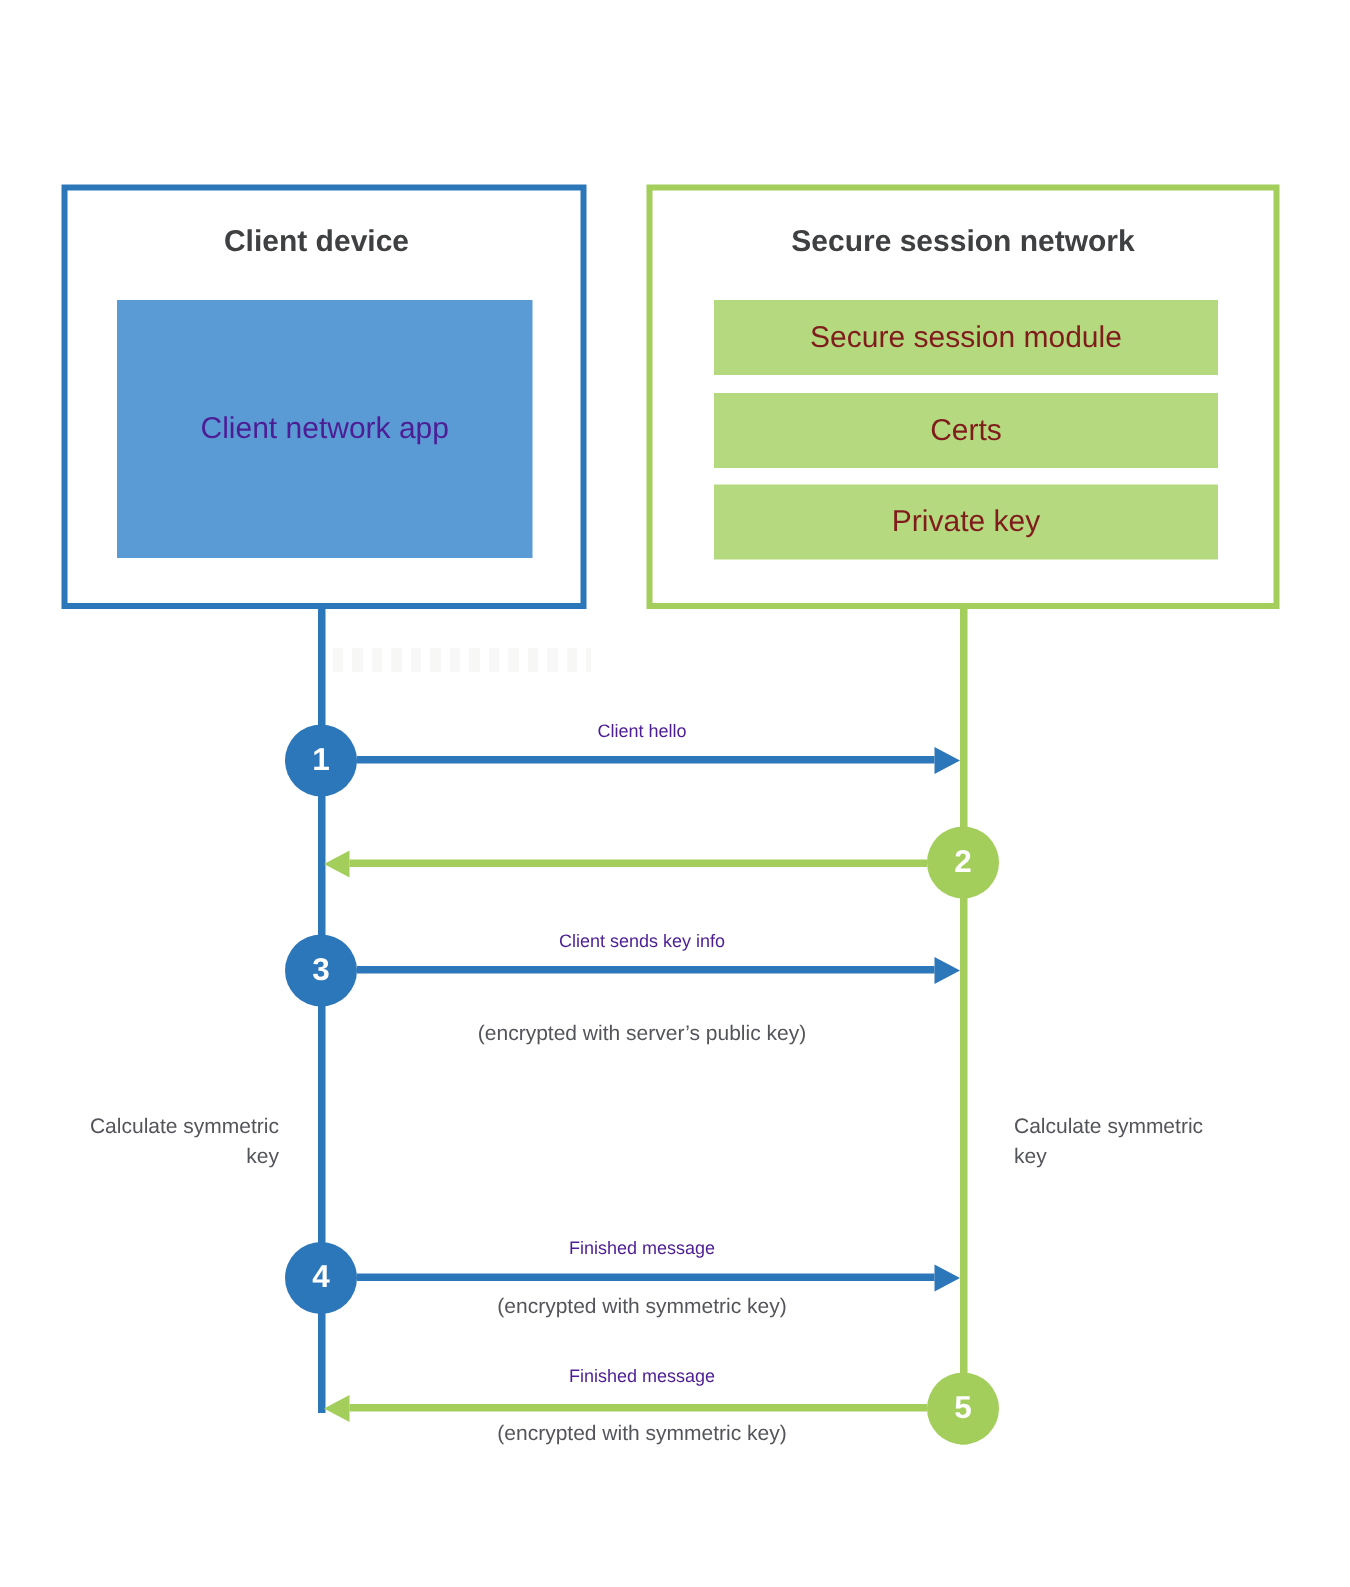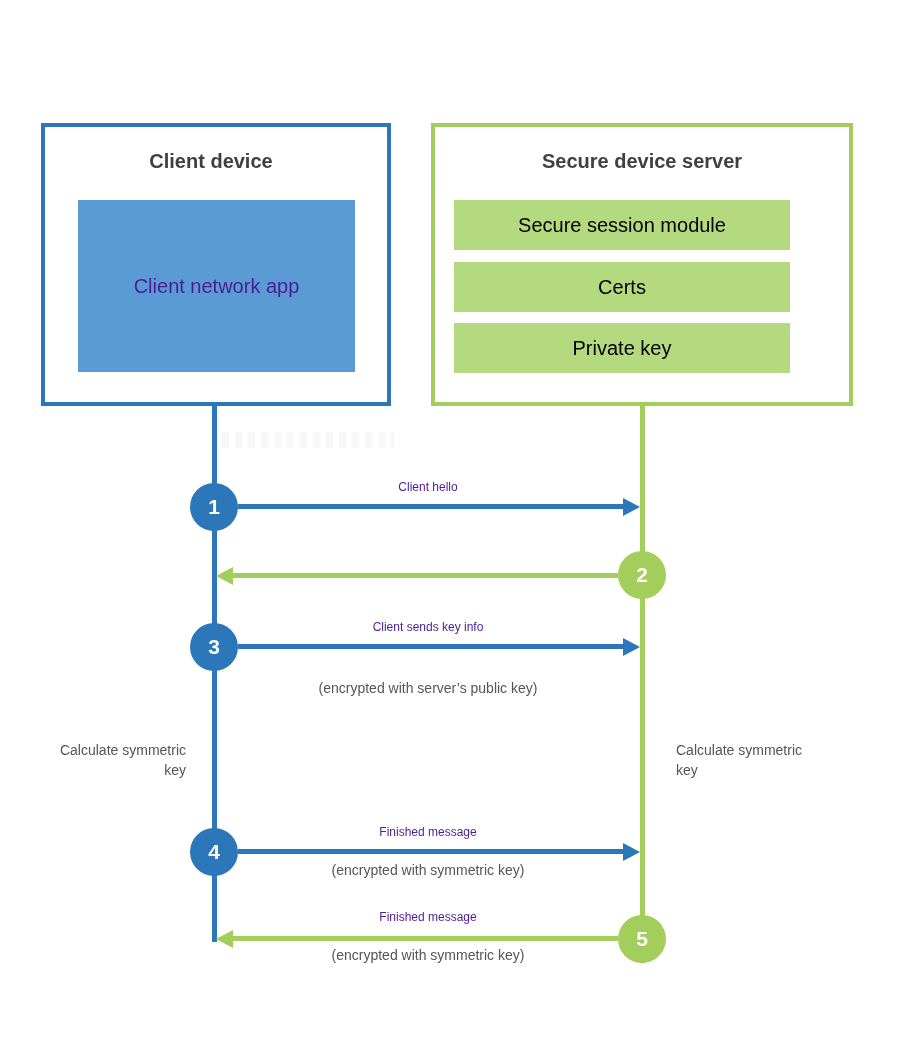--- a/index.html
+++ b/index.html
@@ -13,22 +13,22 @@
   .outer-box{box-sizing:border-box;background:#ffffff;}
   .client-outer{left:41px;top:123px;width:350px;height:283px;border:4px solid var(--blue);}
   .server-outer{left:431px;top:123px;width:422px;height:283px;border:4px solid var(--green);}
   .box-title{font-size:20px;font-weight:bold;color:#3f4042;text-align:center;}
   .client-title{left:41px;top:150px;width:340px;}
   .server-title{left:431px;top:150px;width:422px;}
 
   .client-app{left:78px;top:200px;width:277px;height:172px;background:var(--blue_fill);
     color:#4c1d95;font-size:20px;display:flex;align-items:center;justify-content:center;
     text-align:center;line-height:1.55;padding:0 40px;box-sizing:border-box;}
-  .server-bar{left:454px;width:336px;height:50px;background:var(--green_fill);
-    color:#000000;font-size:20px;display:flex;align-items:center;justify-content:center;text-align:center;}
+  .server-bar{left:476px;width:336px;height:50px;background:var(--green_fill);
+    color:#7f1d1d;font-size:20px;display:flex;align-items:center;justify-content:center;text-align:center;}
   .bar-1{top:200px;} .bar-2{top:262px;} .bar-3{top:323px;}
 
   .lifeline{width:5px;}
   .client-lifeline{left:212px;top:405px;height:537px;background:var(--blue);}
   .server-lifeline{left:640px;top:405px;height:558px;background:var(--green);}
 
   .badge{width:48px;height:48px;border-radius:50%;color:#ffffff;font-size:21px;font-weight:bold;
     display:flex;align-items:center;justify-content:center;z-index:3;}
   .badge-blue{background:var(--blue);}
   .badge-green{background:var(--green);}
@@ -54,21 +54,21 @@
 <body>
 
 <div id="canvas">
 
 
   <div class="abs outer-box client-outer"></div>
   <div class="abs box-title client-title">Client device</div>
   <div class="abs client-app">Client network app</div>
 
   <div class="abs outer-box server-outer"></div>
-  <div class="abs box-title server-title">Secure device server</div>
+  <div class="abs box-title server-title">Secure session network</div>
   <div class="abs server-bar bar-1">Secure session module</div>
   <div class="abs server-bar bar-2">Certs</div>
   <div class="abs server-bar bar-3">Private key</div>
 
   <div class="abs lifeline client-lifeline"></div>
   <div class="abs lifeline server-lifeline"></div>
 
   <div class="abs watermark-ghost"></div>
 
   <div class="abs msg-label" style="top:480px;">Client hello</div>

